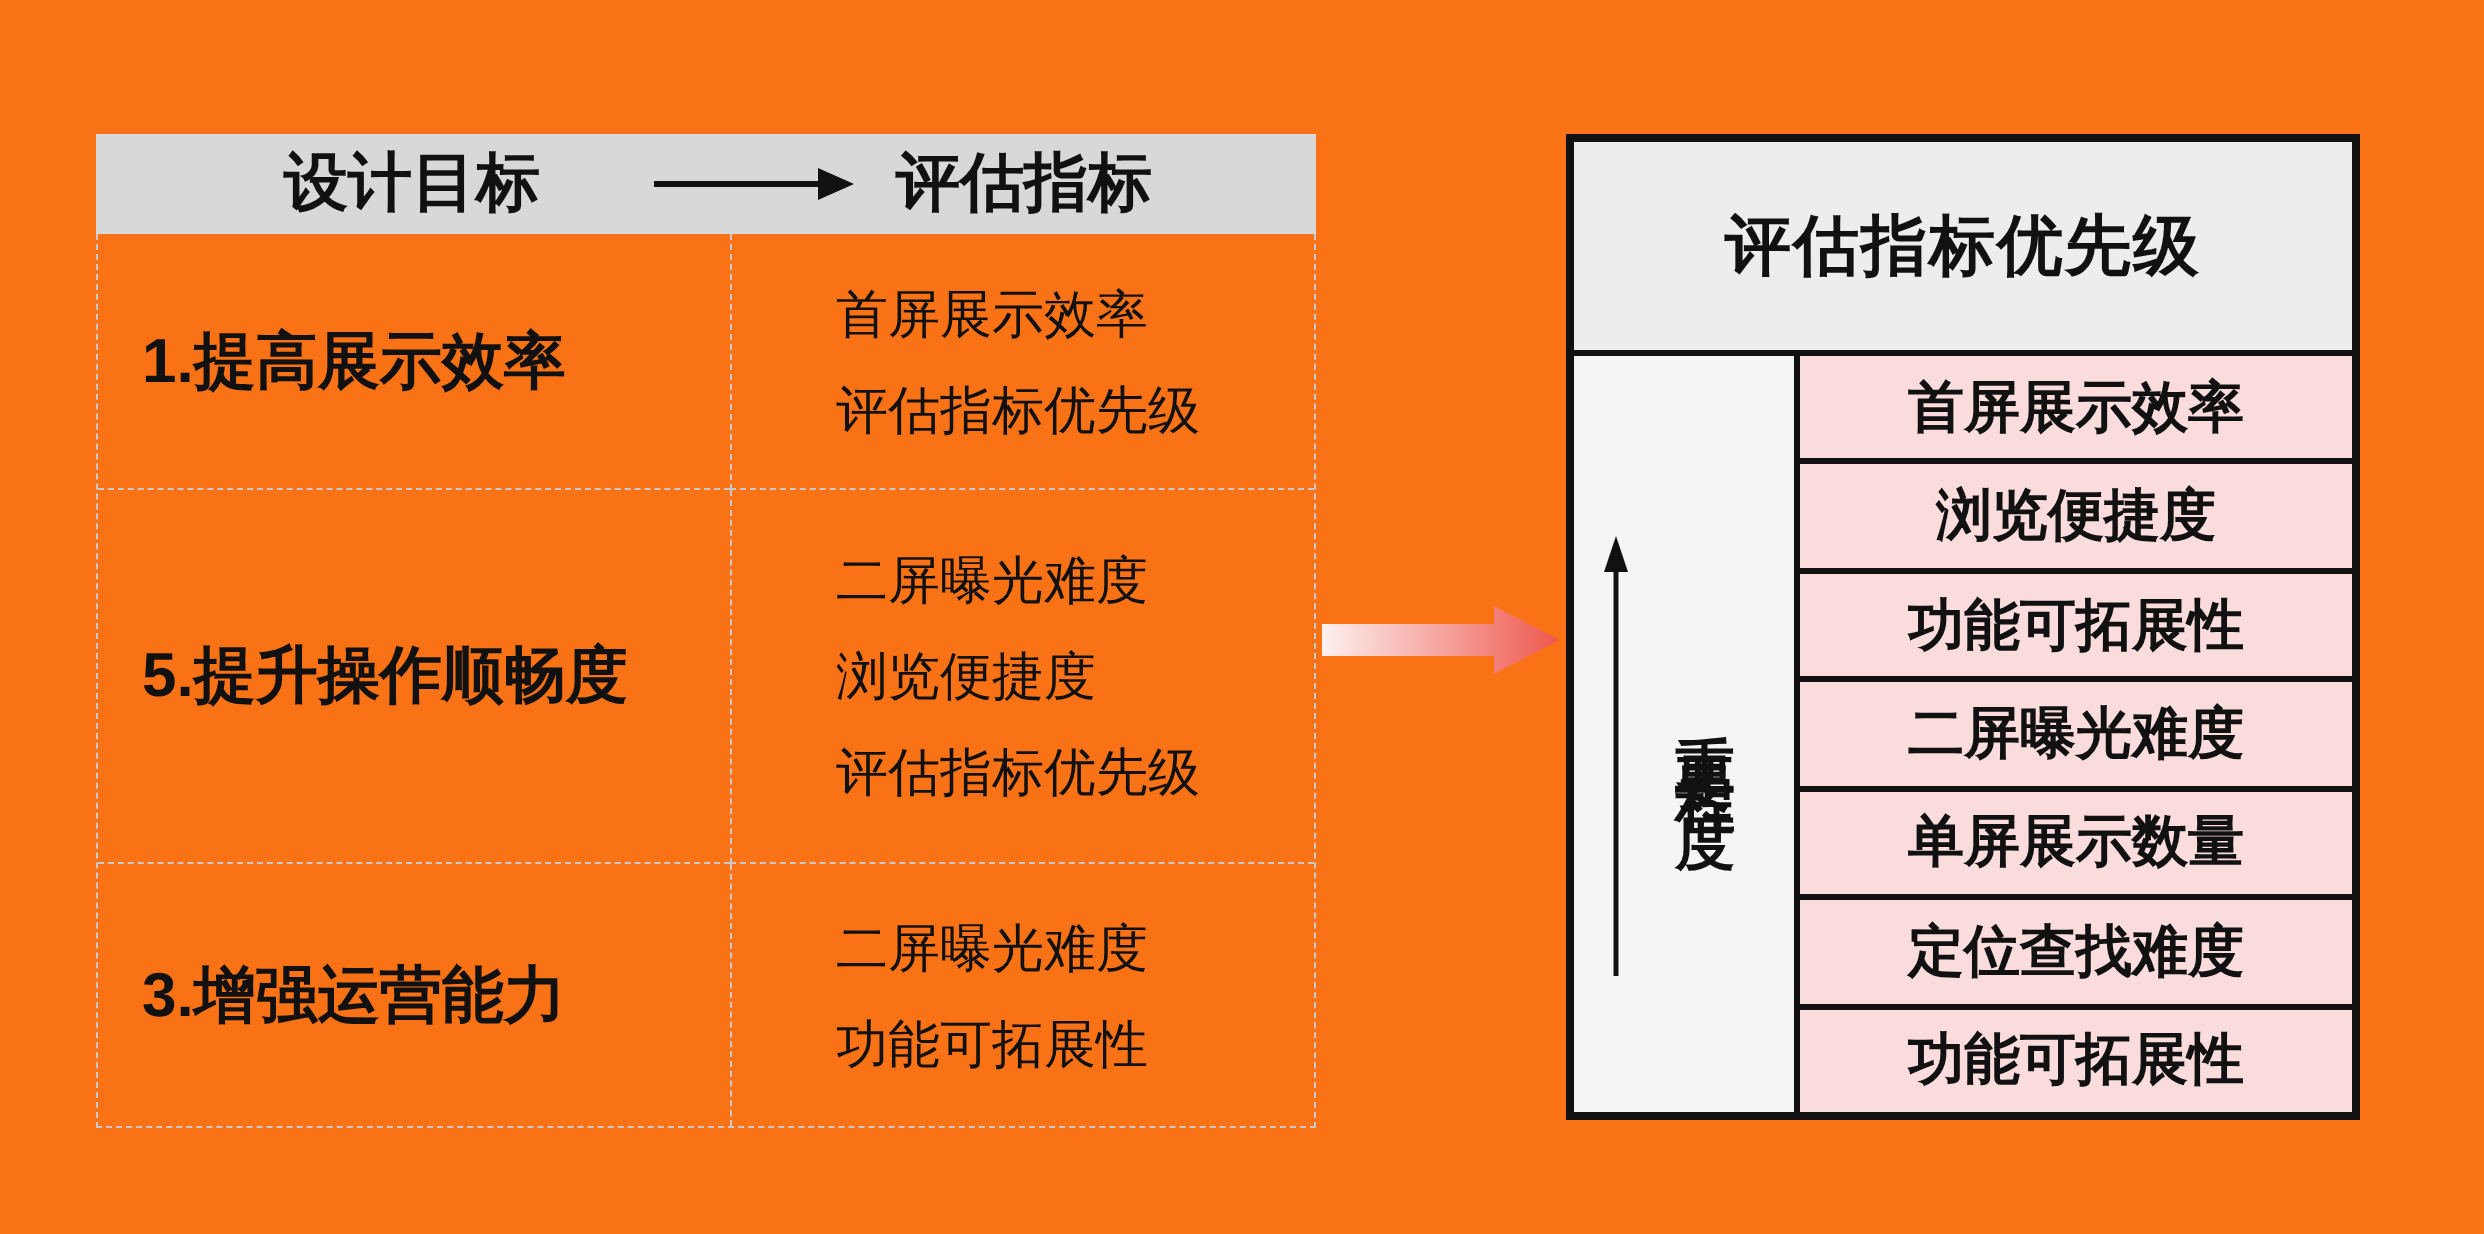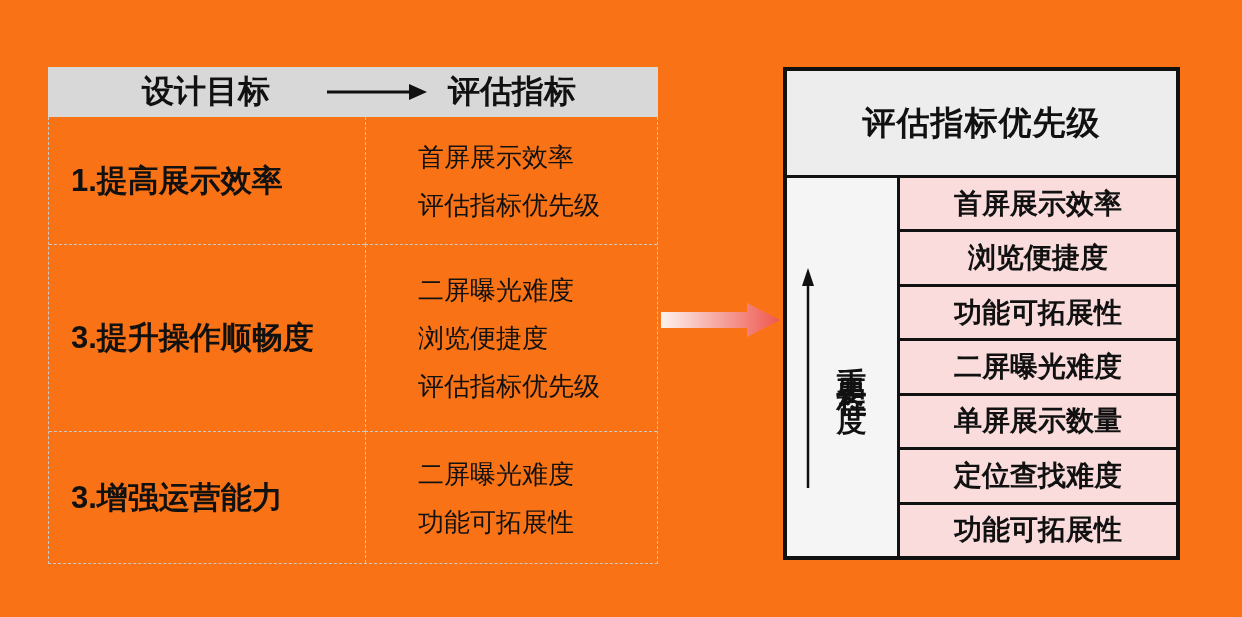--- a/index.html
+++ b/index.html
@@ -81,21 +81,21 @@
       <div class="lt-header-metric">评估指标</div>
     </div>
     <div class="lt-body">
 
       <div class="goal-cell row-sep">1.提高展示效率</div>
       <div class="metric-cell row-sep">
         <div class="metric-line">首屏展示效率</div>
         <div class="metric-line">评估指标优先级</div>
       </div>
 
-      <div class="goal-cell row-sep">3.提升操作顺畅度</div>
+      <div class="goal-cell row-sep">5.提升操作顺畅度</div>
       <div class="metric-cell row-sep">
         <div class="metric-line">二屏曝光难度</div>
         <div class="metric-line">浏览便捷度</div>
         <div class="metric-line">评估指标优先级</div>
       </div>
 
       <div class="goal-cell">3.增强运营能力</div>
       <div class="metric-cell">
         <div class="metric-line">二屏曝光难度</div>
         <div class="metric-line">功能可拓展性</div>

